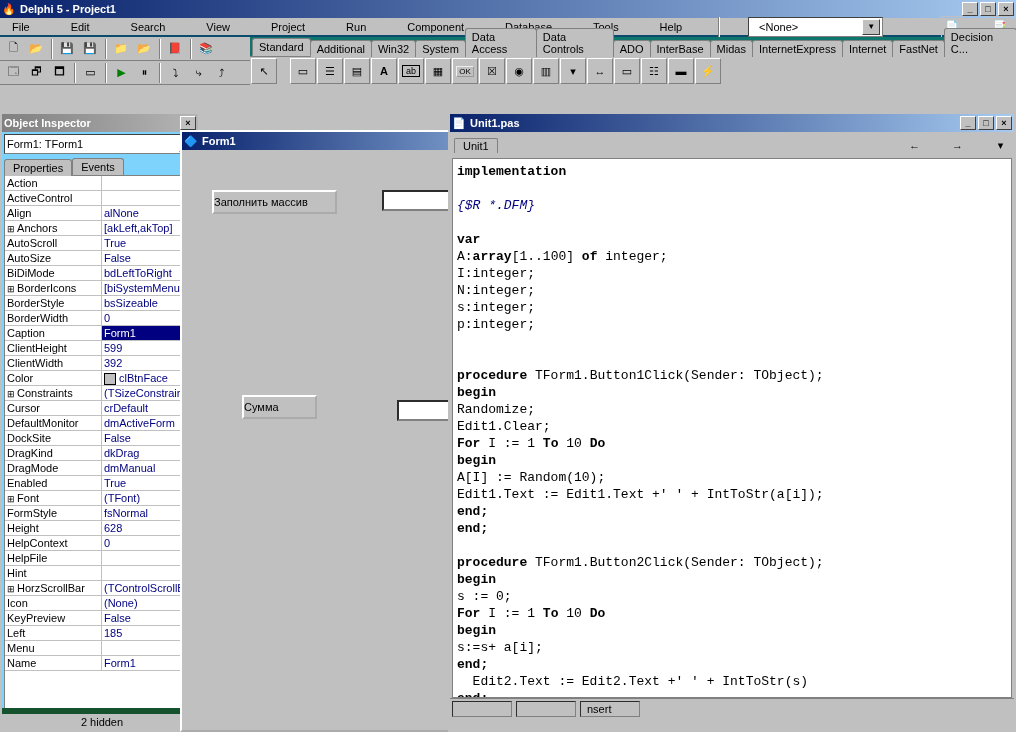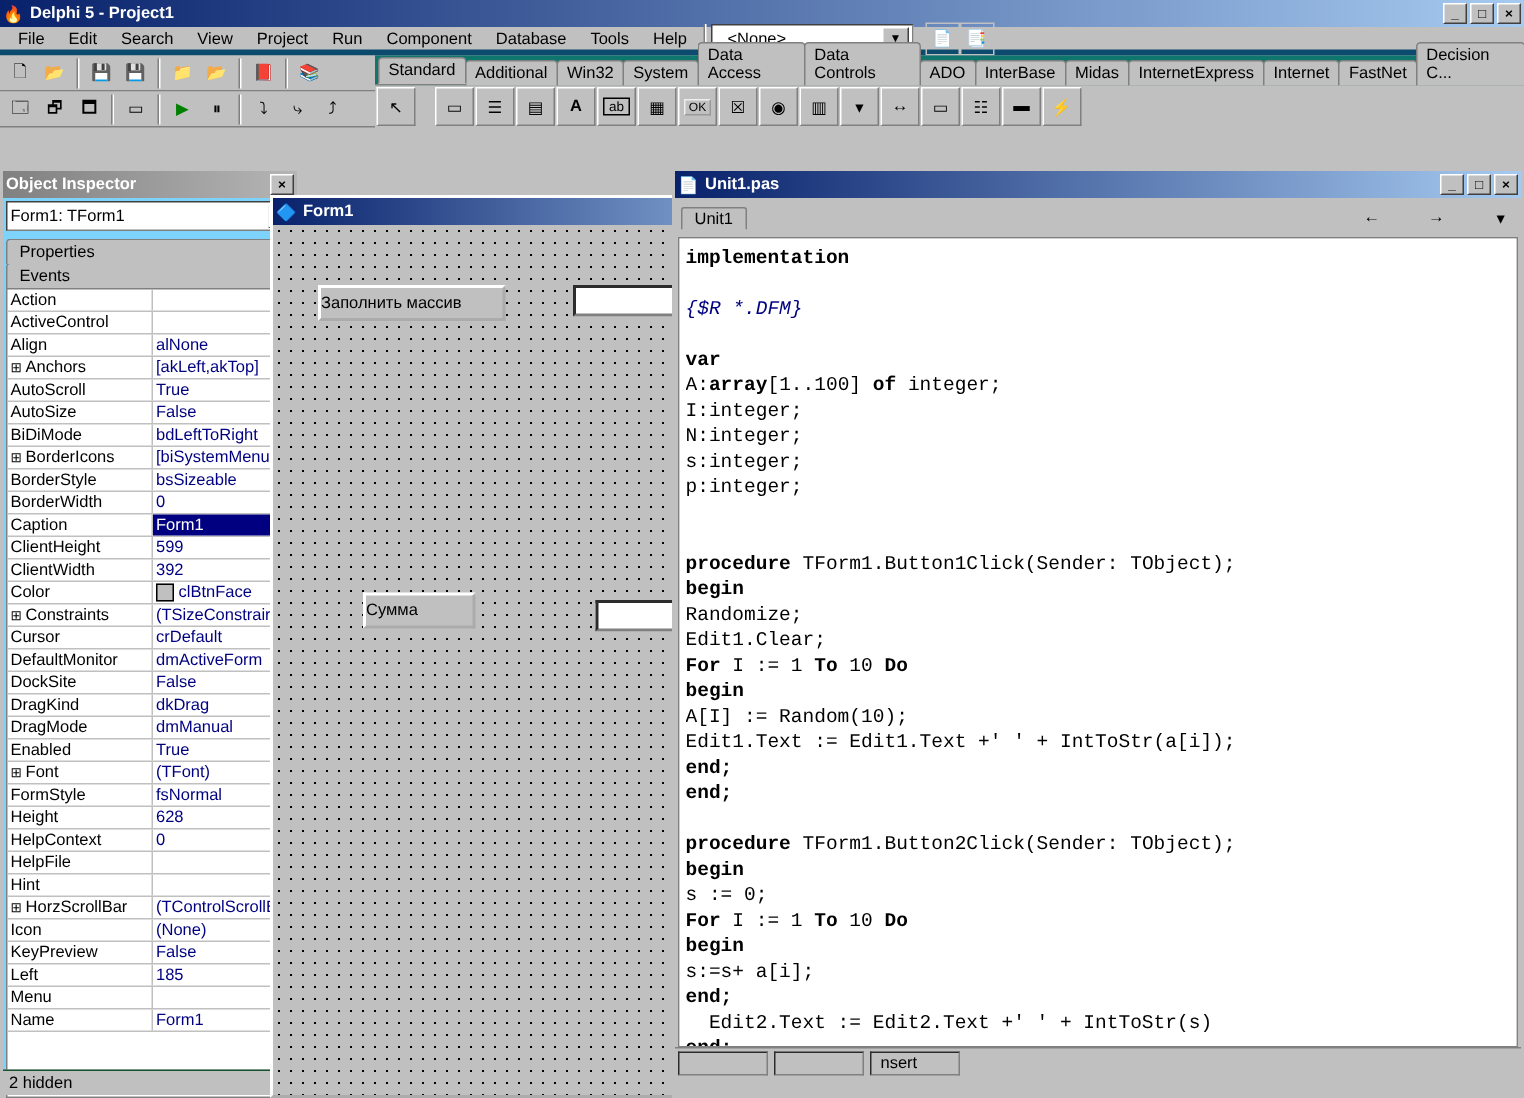--- a/index.html
+++ b/index.html
@@ -38,21 +38,22 @@
   font-family: Arial; font-size: 9px; font-weight:bold;
   color:#000; display:flex; align-items:center; justify-content:center;
   margin-left:2px;
 }
 .menubar {
   background: #c0c0c0;
   height: 19px;
   display: flex;
   align-items: center;
   padding: 0 4px;
-  border-bottom: 4px solid #0c4a6e;
+  border-bottom: 2px solid #0c4a6e;
+  justify-content: space-between;
 }
 .menubar span { padding: 2px 8px; cursor: default; }
 .toolbar {
   background: #c0c0c0;
   display: flex;
   align-items: center;
   padding: 1px 2px;
   border-bottom: 1px solid #808080;
   height: 24px;
 }
@@ -113,37 +114,37 @@
 
 .obj-inspector {
   position:absolute; left:0; top:112px;
   width:200px; height:620px;
   background:#7dd3fc;
   border:2px solid #c0c0c0;
 }
 .oi-combo {
   margin:2px;
 }
-.oi-tabs { display:flex; padding:2px 2px 0;flex-direction:column; }
+.oi-tabs { display:flex; padding:2px 2px 0; }
 .oi-tab { padding:2px 8px; border:1px solid #808080; border-bottom:none; background:#c0c0c0; border-top-left-radius:3px; border-top-right-radius:3px;}
 .oi-tab.active { background:#c0c0c0; position:relative; top:1px;}
 .oi-grid {
   background:#fff;
   border:1px solid #808080;
   margin:0 2px;
   height:540px;
   overflow-y:auto;
 }
 .oi-row { display:flex; height:15px; border-bottom:1px solid #c0c0c0;}
 .oi-name { width:97px; padding:1px 2px; border-right:1px solid #c0c0c0; color:#000; overflow:hidden; white-space:nowrap;}
 .oi-name.expand::before { content:'⊞ '; font-size:9px;}
 .oi-val { flex:1; padding:1px 2px; color:#000080; overflow:hidden; white-space:nowrap;}
 .oi-val.selected { background:#000080; color:#fff;}
 .oi-val.colorbox::before { content:''; display:inline-block; width:10px; height:10px; background:#c0c0c0; border:1px solid #000; margin-right:3px; vertical-align:middle;}
-.status { position:absolute; left:0; bottom:0; width:200px; background:#c0c0c0; padding:2px 4px; border-top:1px solid #14532d; font-size:11px;}
+.status { position:absolute; left:0; bottom:0; width:200px; background:#c0c0c0; padding:2px 4px; border-top:6px solid #14532d; font-size:11px;text-align:center;}
 
 .form-window {
   position:absolute; left:180px; top:130px;
   width:408px; height:602px;
   background:#c0c0c0;
   border:2px outset #fff;
 }
 .form-client {
   background-color:#c0c0c0;
   background-image: radial-gradient(circle, #000 0.5px, transparent 0.5px);

